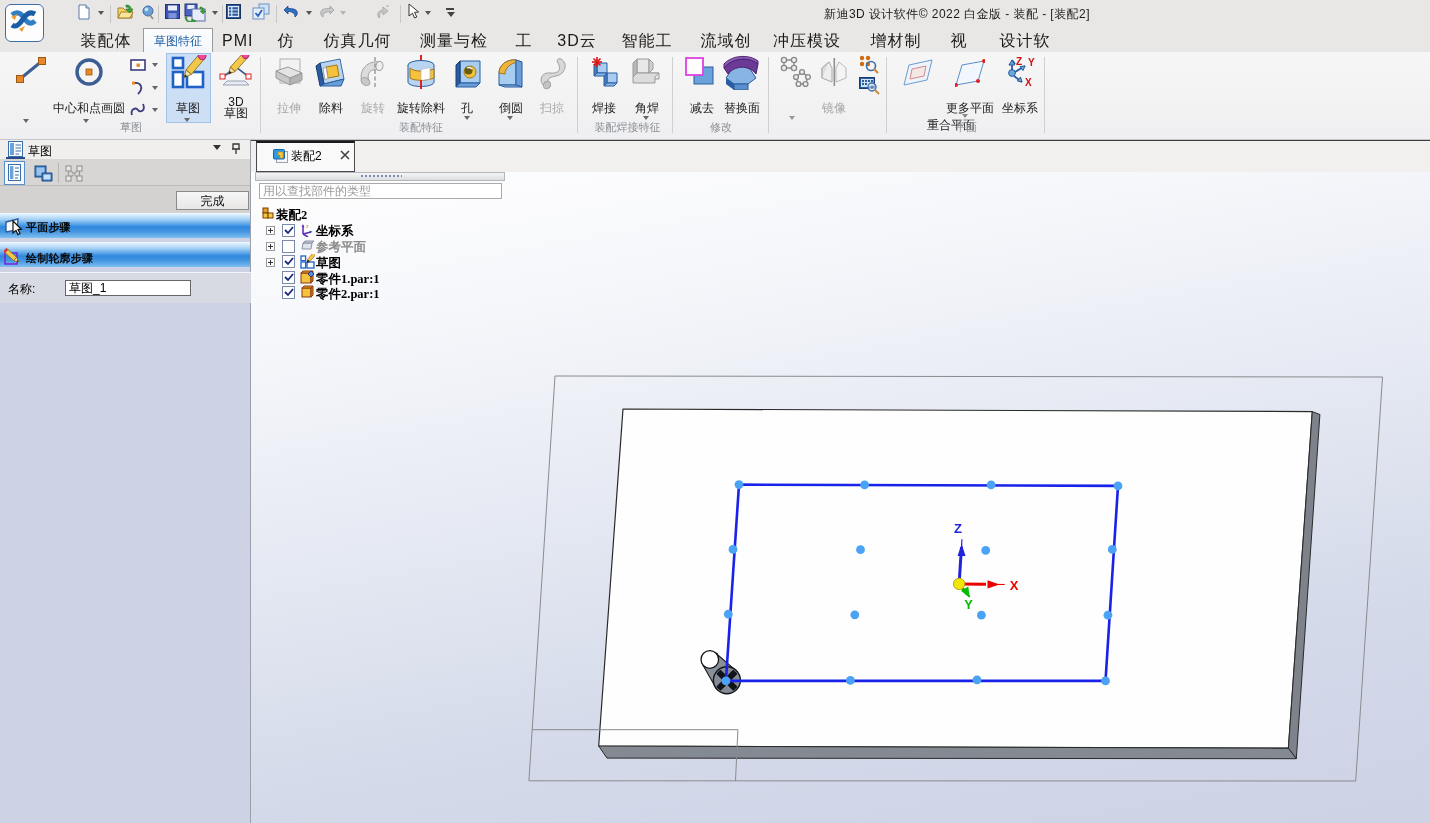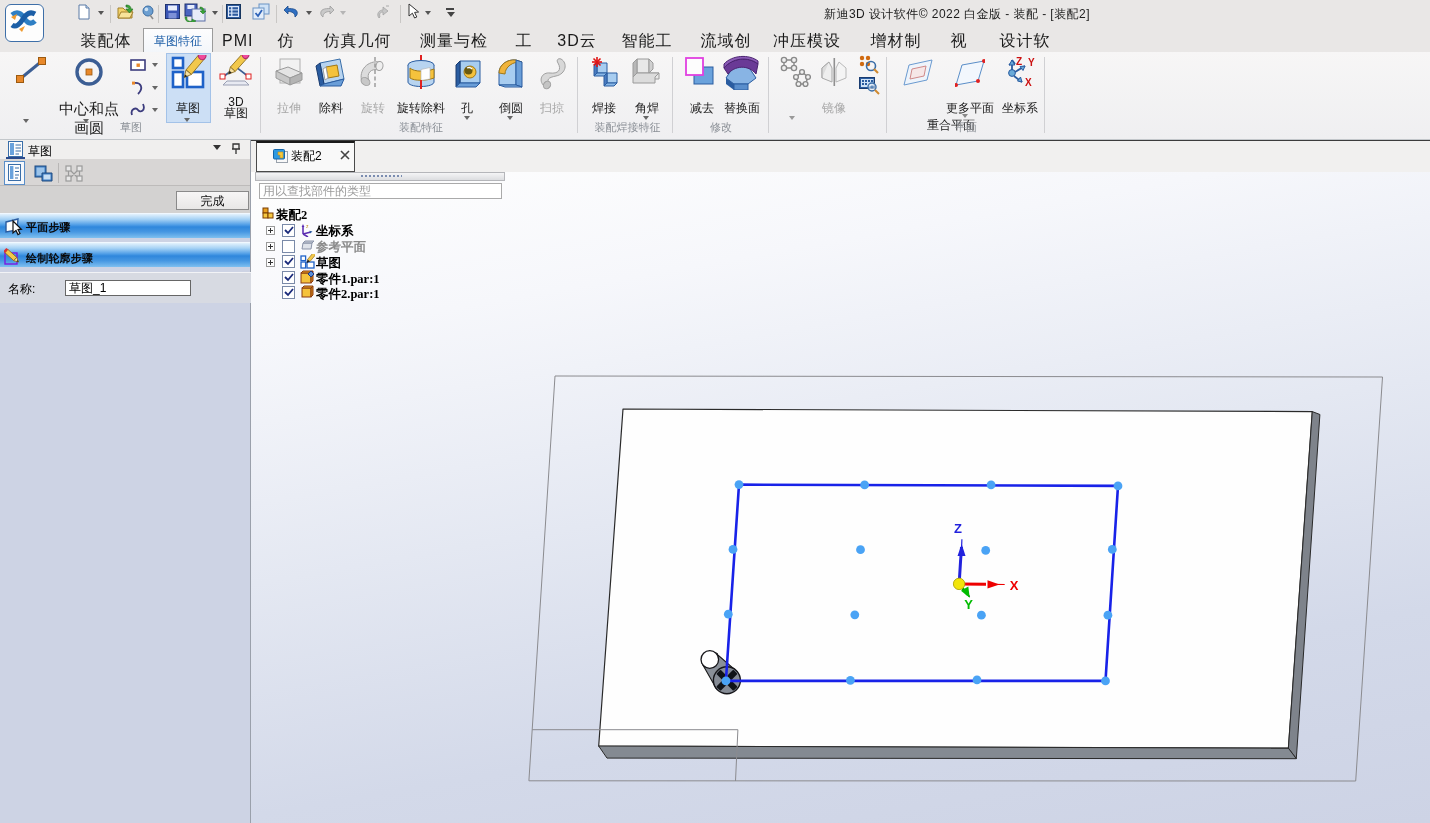--- a/index.html
+++ b/index.html
@@ -143,21 +143,21 @@
 <svg class="abs" style="left:15px;top:56px" width="32" height="28" viewBox="0 0 32 28">
  <path d="M5 23 L27 5" stroke="#3c5e94" stroke-width="3"></path>
  <rect x="1.5" y="19.5" width="7" height="7" fill="#e8882a" stroke="#9c5a10"></rect>
  <rect x="23.5" y="1.5" width="7" height="7" fill="#e8882a" stroke="#9c5a10"></rect>
 </svg>
 <div class="abs drop" style="left:23px;top:119px;border:3.5px solid transparent;border-top:4.5px solid #666;"></div>
 <svg class="abs" style="left:74px;top:57px" width="30" height="30" viewBox="0 0 30 30">
  <circle cx="15" cy="15" r="12" fill="none" stroke="#3c5e94" stroke-width="3.4"></circle>
  <rect x="12" y="12" width="6" height="6" fill="#e8882a" stroke="#9c5a10" stroke-width="0.8"></rect>
 </svg>
-<div class="abs blabel" style="left:53px;top:100px;width:72px;font-size:15px;">中心和点画圆</div>
+<div class="abs blabel" style="left:53px;top:100px;width:72px;font-size:12px;">中心和点画圆</div>
 <div class="abs drop" style="left:83px;top:119px;border:3.5px solid transparent;border-top:4.5px solid #666;"></div>
 <svg class="abs" style="left:130px;top:59px" width="16" height="12" viewBox="0 0 16 12">
  <rect x="1" y="1" width="14" height="10" fill="#fff" stroke="#3c3c7e" stroke-width="1.6"></rect>
  <rect x="6.5" y="4.5" width="3.4" height="3.4" fill="#e8882a"></rect>
 </svg>
 <svg class="abs" style="left:130px;top:80px" width="16" height="16" viewBox="0 0 16 16">
  <path d="M4 3 C11 2 14 8 8 14" fill="none" stroke="#3c3c7e" stroke-width="1.8"></path>
  <rect x="2" y="1.6" width="3" height="3" fill="#e8882a"></rect>
 </svg>
 <svg class="abs" style="left:130px;top:101px" width="16" height="17" viewBox="0 0 16 17">

